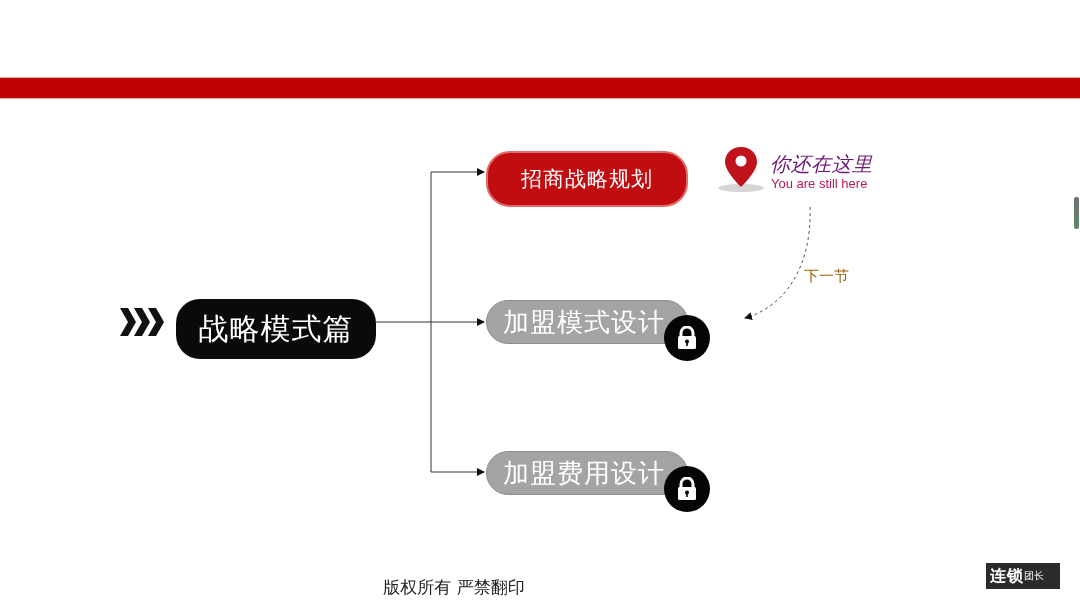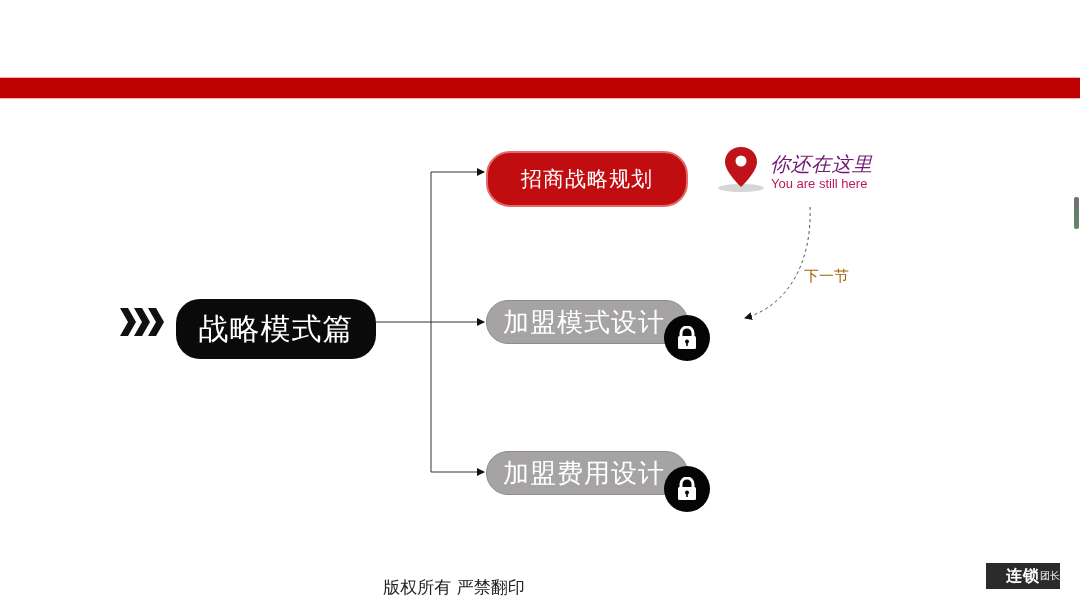--- a/index.html
+++ b/index.html
@@ -59,21 +59,21 @@
     position:absolute; left:0; width:908px; top:576px; text-align:center;
     font-size:17px; color:#222222;
   }
   .scroll-tick {
     position:absolute; left:1074px; top:197px; width:5px; height:32px;
     background:linear-gradient(#707070,#5e8a64); border-radius:2px;
   }
   .watermark {
     position:absolute; left:986px; top:563px; width:74px; height:26px;
     background:#2b2b2b; color:#ffffff; display:flex; align-items:center;
-    box-sizing:border-box; padding-left:20px;
+    box-sizing:border-box; padding-left:4px;
   }
   .wm-main { font-size:16px; font-weight:bold; letter-spacing:1px; }
   .wm-sub { font-size:10px; margin-left:0; line-height:10px; }
 </style>
 </head>
 <body>
 
 <div class="top-band"></div>
 
 <svg class="connectors" viewBox="0 0 1080 608">

